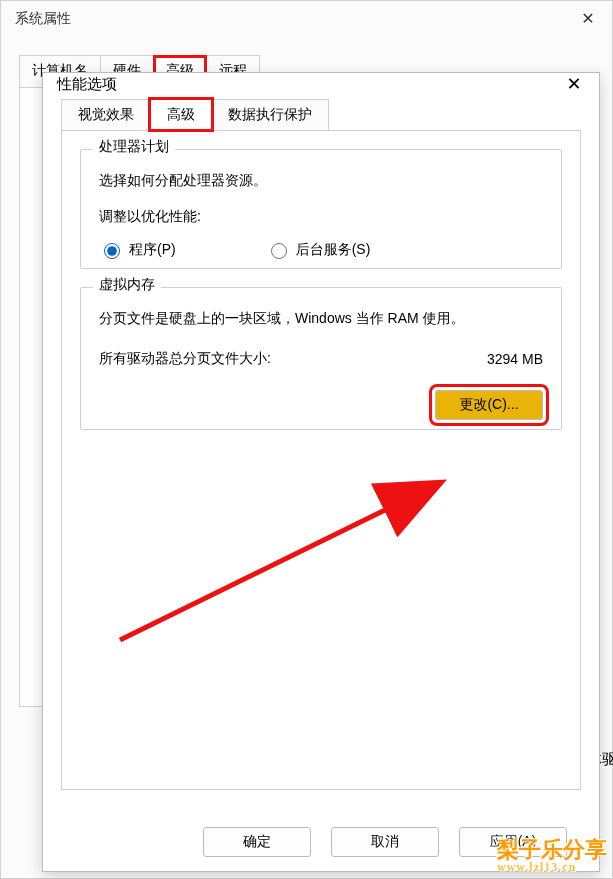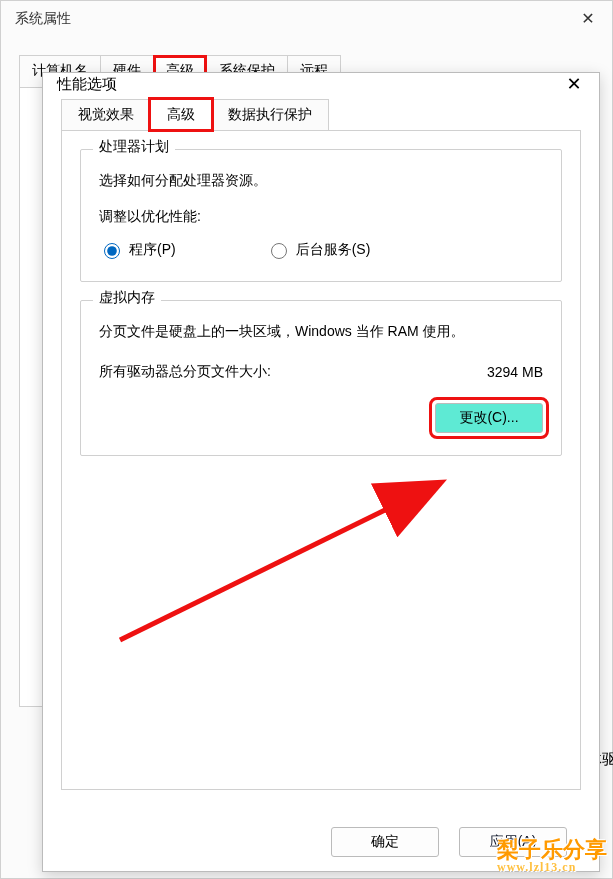--- a/index.html
+++ b/index.html
@@ -14,30 +14,30 @@
 
   .inner-dialog{position:absolute;left:42px;top:72px;width:558px;height:800px;background:#fff;border:1px solid #bbb;box-shadow:0 4px 14px rgba(0,0,0,0.18);box-sizing:border-box;z-index:10}
   .inner-titlebar{display:flex;justify-content:space-between;align-items:center;padding:0 14px;font-size:15px}
   .inner-close{width:22px;height:22px;font-size:18px;line-height:22px;text-align:center;cursor:pointer}
   .inner-tabs{display:flex;margin:4px 0 0 18px}
   .inner-tab{padding:6px 16px;border:1px solid #d0d0d0;border-bottom:none;margin-right:-1px;background:#fbfbfb;font-size:14px}
   .inner-tab.active{background:#fff;position:relative;z-index:2}
   .inner-tab.hl{outline:3px solid #e11;outline-offset:-1px}
   .inner-panel{border:1px solid #d0d0d0;margin:0 18px;height:660px;background:#fff;box-sizing:border-box;padding:0;position:relative}
 
-  .group{border:1px solid #d0d0d0;margin:18px 18px 0 18px;padding:16px 18px 22px 18px;position:relative;border-radius:2px}
+  .group{border:1px solid #d0d0d0;margin:18px 18px 0 18px;padding:16px 18px 9px 18px;position:relative;border-radius:2px}
   .group-legend{position:absolute;top:-12px;left:12px;background:#fff;padding:0 6px;font-size:14px}
   .group p{margin:6px 0 18px 0;font-size:14px}
   .sub-label{margin:4px 0 14px 0}
   .radios{display:flex;gap:90px;align-items:center;margin-top:14px}
   .radio{display:flex;align-items:center;gap:6px;font-size:14px}
   .radio input{width:16px;height:16px;accent-color:#0067c0}
   .vm-row{display:flex;justify-content:space-between;align-items:center;margin-top:22px;font-size:14px}
   .change-wrap{display:flex;justify-content:flex-end;margin-top:22px}
-  .change-btn{width:108px;height:30px;border:1px solid #bbb;background:#5eead4;border-radius:3px;font-size:14px;cursor:pointer}
+  .change-btn{width:108px;height:30px;border:1px solid #bbb;background:#eab308;border-radius:3px;font-size:14px;cursor:pointer}
   .change-hl{outline:3px solid #e11;outline-offset:3px;display:inline-block;border-radius:2px}
 
   .dlg-buttons{position:absolute;right:32px;bottom:14px;display:flex;gap:20px}
   .dlg-buttons button{width:108px;height:30px;border:1px solid #bbb;background:#fdfdfd;border-radius:3px;font-size:14px;cursor:pointer}
   .dlg-buttons button.disabled{color:#0f172a;cursor:default}
 
   .arrow-svg{position:absolute;left:0;top:0;pointer-events:none;z-index:20}
   .watermark{position:absolute;right:6px;bottom:6px;font-size:22px;font-weight:bold;font-family:"STKaiti","KaiTi",serif;color:#ff9a00;text-shadow:1px 1px 0 #fff,-1px -1px 0 #fff;z-index:30;line-height:1}
   .watermark .wm-sub{font-size:12px;color:#ffc040;display:block;letter-spacing:1px}
 
@@ -48,21 +48,20 @@
 
 <div class="outer-dialog">
   <div class="outer-title">
     <span>系统属性</span>
     <span class="close-x">✕</span>
   </div>
   <div class="outer-tabs">
     <div class="outer-tab">计算机名</div>
     <div class="outer-tab">硬件</div>
     <div class="outer-tab active hl">高级</div>
-    <div class="outer-tab">系统保护</div>
     <div class="outer-tab">远程</div>
   </div>
   <div class="outer-panel"></div>
 </div>
 
 <div class="side-text">能体驱</div>
 
 <div class="inner-dialog">
   <div class="inner-titlebar">
     <span>性能选项</span>
@@ -102,20 +101,21 @@
         <span class="change-hl">
           <button class="change-btn">更改(C)...</button>
         </span>
       </div>
     </fieldset>
 
   </div>
 
   <div class="dlg-buttons">
     <button>确定</button>
+    <button>取消</button>
     <button class="disabled">应用(A)</button>
   </div>
 </div>
 
 <svg class="arrow-svg" width="613" height="879">
   <defs>
     <marker id="ah" markerWidth="14" markerHeight="12" refX="12" refY="6" orient="auto">
       <path d="M0,0 L14,6 L0,12 Z" fill="#e11"></path>
     </marker>
   </defs>

